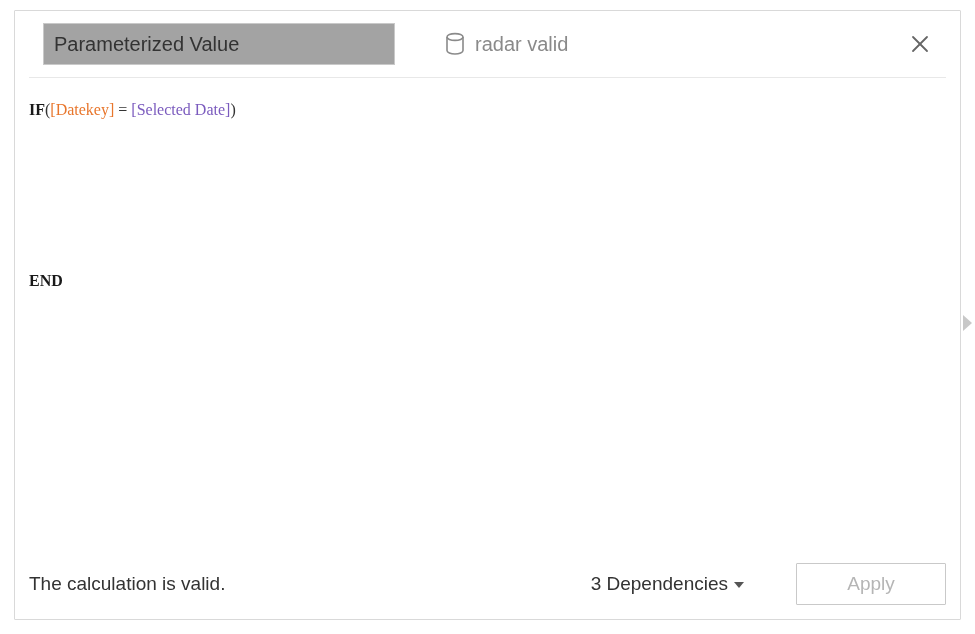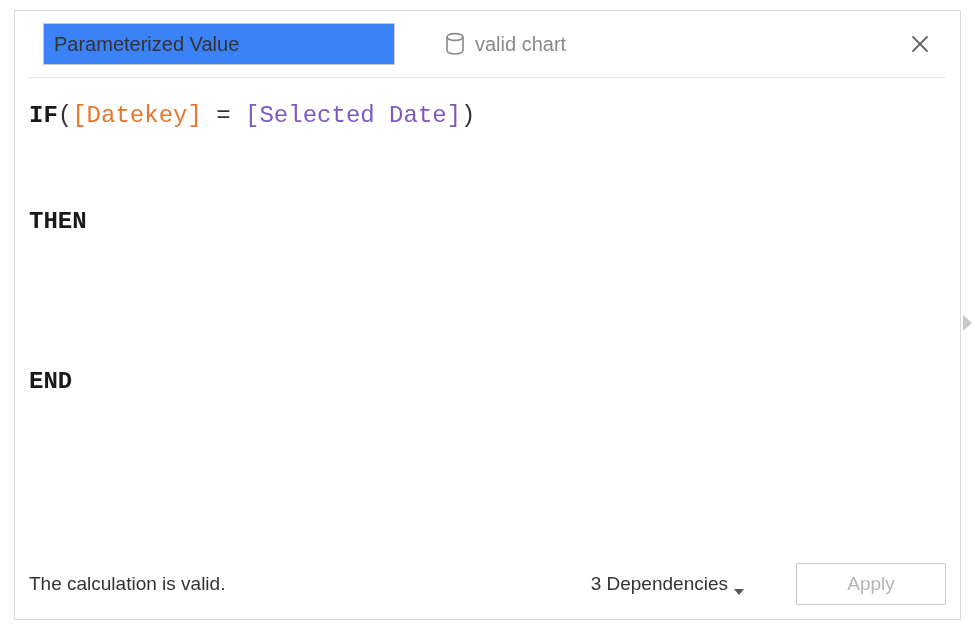--- a/index.html
+++ b/index.html
@@ -35,21 +35,21 @@
   }
   .name-input {
     width: 352px;
     height: 42px;
     padding: 0 10px;
     font-size: 20px;
     border: 1px solid #c9c9c9;
     color: #333;
     outline: none;
     font-family: inherit;
-    background: #3b82f6;
+    background: #a3a3a3;
   }
   .datasource {
     display: flex;
     align-items: center;
     gap: 10px;
     color: #8a8a8a;
     font-size: 20px;
     flex: 1;
   }
   .db-icon svg { display: block; }
@@ -61,22 +61,22 @@
     color: #666;
     display: flex;
     align-items: center;
     margin-right: -4px;
   }
   .close-btn svg { display: block; }
 
   .editor {
     flex: 1;
     padding: 22px 14px 8px 14px;
-    font-family: Liberation Mono, monospace;
-    font-size: 24px;
+    font-family: Liberation Serif, serif;
+    font-size: 16px;
     line-height: 1.3;
     color: #333;
     overflow: auto;
     position: relative;
   }
   .editor .line { margin-bottom: 22px; white-space: pre; }
   .kw { font-weight: 700; color: #1a1a1a; }
   .field-dim { color: #e8762c; } 
   .field-param { color: #7b5bbe; } 
   .comment { color: #8a8a8a; }
@@ -103,21 +103,21 @@
     font-size: 19px;
   }
   .status {
     color: #333;
     flex: 0 0 auto;
   }
   .spacer { flex: 1; }
   .deps {
     color: #333;
     display: flex;
-    align-items: flex-end;
+    align-items: center;
     gap: 6px;
     cursor: pointer;
     margin-right: 30px;
   }
   .deps .caret {
     width: 0; height: 0;
     border-left: 5px solid transparent;
     border-right: 5px solid transparent;
     border-top: 6px solid #555;
     margin-top: 2px;
@@ -152,36 +152,35 @@
 
     <div class="header">
       <input type="text" class="name-input" value="Parameterized Value" style="">
       <div class="datasource">
         <span class="db-icon">
           <svg width="20" height="24" viewBox="0 0 20 24" fill="none" stroke="#8a8a8a" stroke-width="1.6">
             <ellipse cx="10" cy="5" rx="8" ry="3.4"></ellipse>
             <path d="M2 5 V18.5 C2 20.4 5.6 22 10 22 C14.4 22 18 20.4 18 18.5 V5"></path>
           </svg>
         </span>
-        <span>valid chart</span>
+        <span>radar valid</span>
       </div>
       <button class="close-btn" aria-label="Close">
         <span>
           <svg width="20" height="20" viewBox="0 0 20 20" stroke="#666" stroke-width="1.8" stroke-linecap="round">
             <line x1="3" y1="3" x2="17" y2="17"></line>
               <line x1="17" y1="3" x2="3" y2="17"></line>
           </svg>
         </span>
       </button>
     </div>
 
     <div class="editor">
       <div class="line"><span class="kw">IF</span><span>(</span><span class="field-dim">[Datekey]</span><span> = </span><span class="field-param">[Selected Date]</span><span>)</span></div>
       <div class="line">&nbsp;</div>
-      <div class="line"><span class="kw">THEN</span></div>
       <div class="line">&nbsp;</div>
       <div class="line">&nbsp;</div>
       <div class="line"><span class="kw">END</span></div>
       <div class="line">&nbsp;</div>
     </div>
 
     <div class="footer">
       <span class="status">The calculation is valid.</span>
       <span class="spacer"></span>
       <span class="deps">

